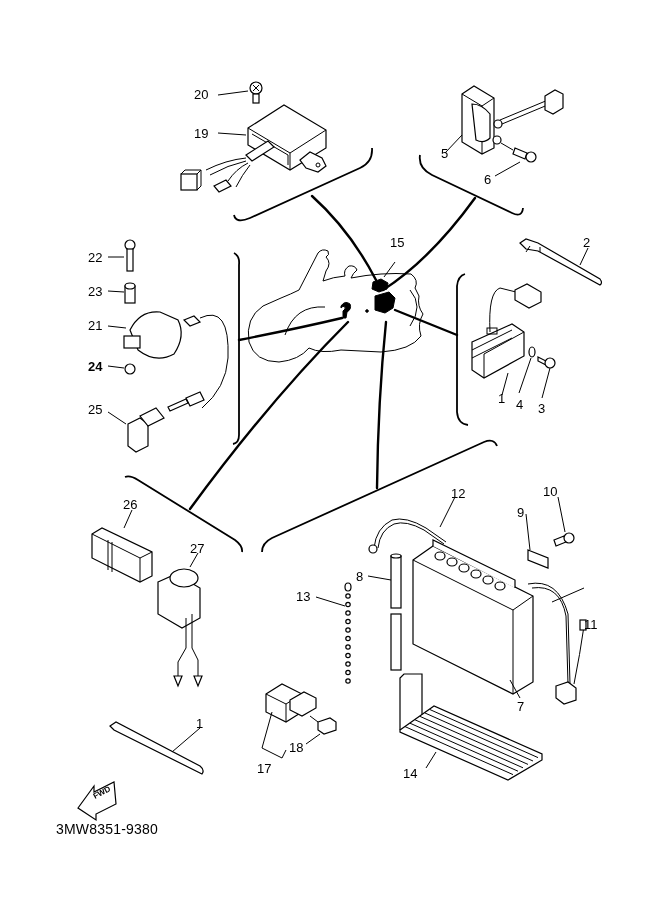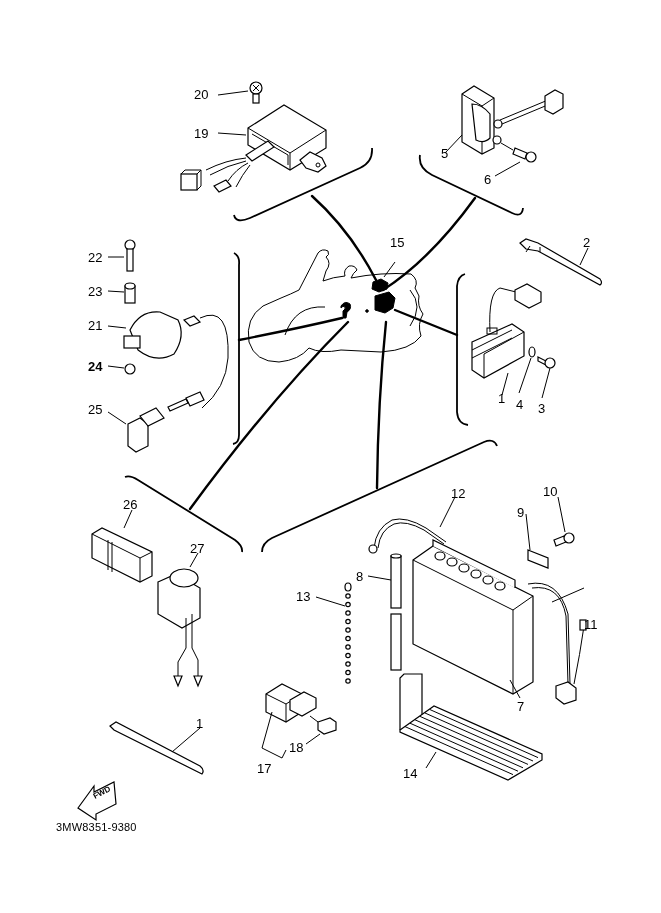--- a/index.html
+++ b/index.html
@@ -1,19 +1,19 @@
 <!DOCTYPE html>
 <html><head>
 <meta charset="utf-8">
 <style>
   html, body { margin:0; padding:0; background:#ffffff; }
   body { width:661px; height:913px; position:relative; overflow:hidden; font-family:"Liberation Sans", sans-serif; }
   #canvas { position:absolute; left:0; top:0; width:539px; height:913px; }
   .lbl { position:absolute; font-family:"Liberation Sans", sans-serif; font-size:13px; color:#000; line-height:1; white-space:nowrap; }
-  .code { position:absolute; font-family:"Liberation Sans", sans-serif; font-size:11px; color:#000; letter-spacing:0.2px; }
+  .code { position:absolute; font-family:"Liberation Sans", sans-serif; font-size:14px; color:#000; letter-spacing:0.2px; }
   svg .thin { stroke:#000; stroke-width:1; fill:none; }
   svg .part { stroke:#000; stroke-width:1.2; fill:#fff; }
   svg .heavy { stroke:#000; stroke-width:2.4; fill:none; stroke-linecap:round; }
   svg .frame { stroke:#000; stroke-width:1.8; fill:none; }
   svg .blk { fill:#000; stroke:#000; }
 </style>
 </head>
 <body>
 
 <div id="canvas">

